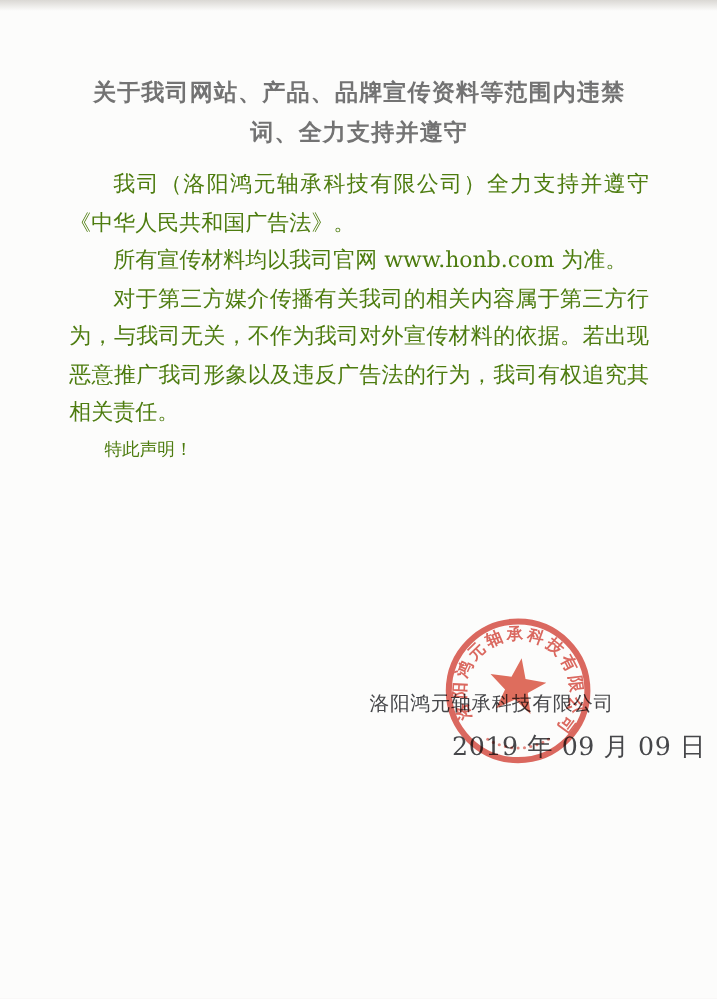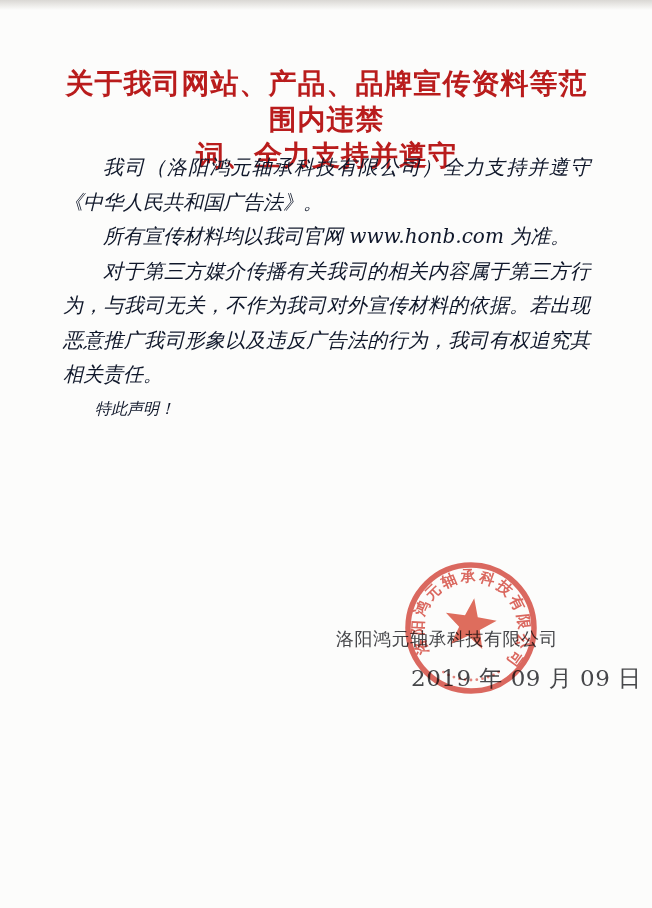--- a/index.html
+++ b/index.html
@@ -20,33 +20,32 @@
     position: absolute; top: 0; left: 0; right: 0; height: 10px;
     background: linear-gradient(to bottom, rgba(190,186,180,0.55), rgba(255,255,255,0));
     pointer-events: none;
   }
   .doc-title {
     position: absolute;
     top: 66px; left: 63px; width: 527px;
     text-align: center;
     font-family: "DejaVu Sans", sans-serif;
     font-weight: 700;
-    font-size: 28px;
+    font-size: 21px;
     line-height: 36px;
     letter-spacing: 1px;
-    color: #b91c1c;
+    color: #737373;
   }
   .doc-body {
     position: absolute;
     top: 150px; left: 63px; width: 527px;
     font-size: 20px;
     line-height: 34.5px;
     text-align: justify;
-    color: #0f172a;
-    font-style: italic;
+    color: #4d7c0f;
   }
   .doc-body p { margin: 0; text-indent: 2em; }
   .closing { margin-top: 32px; text-indent: 2em; font-size: 16px; }
   .sig-company {
     position: absolute; top: 627px; left: 336px;
     font-size: 18px; letter-spacing: 0.5px; color: #46474a;
   }
   .sig-date {
     position: absolute; top: 663px; left: 411px;
     font-size: 23px; letter-spacing: 0.5px; color: #46474a;

